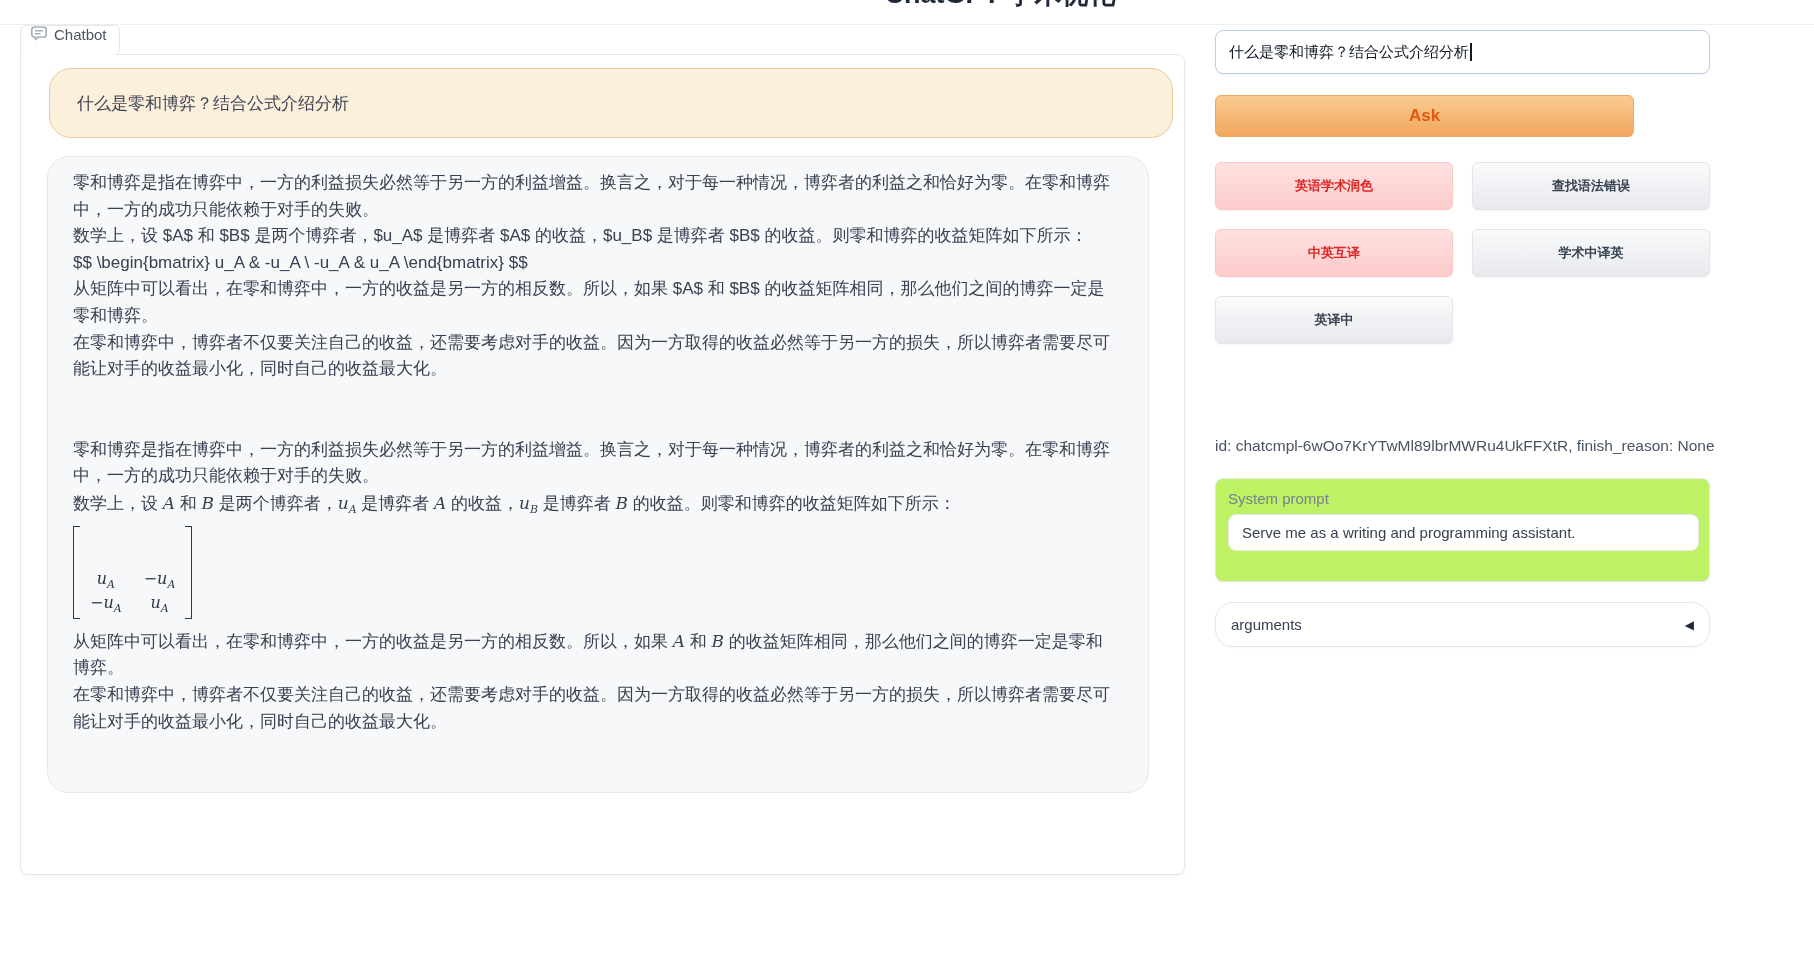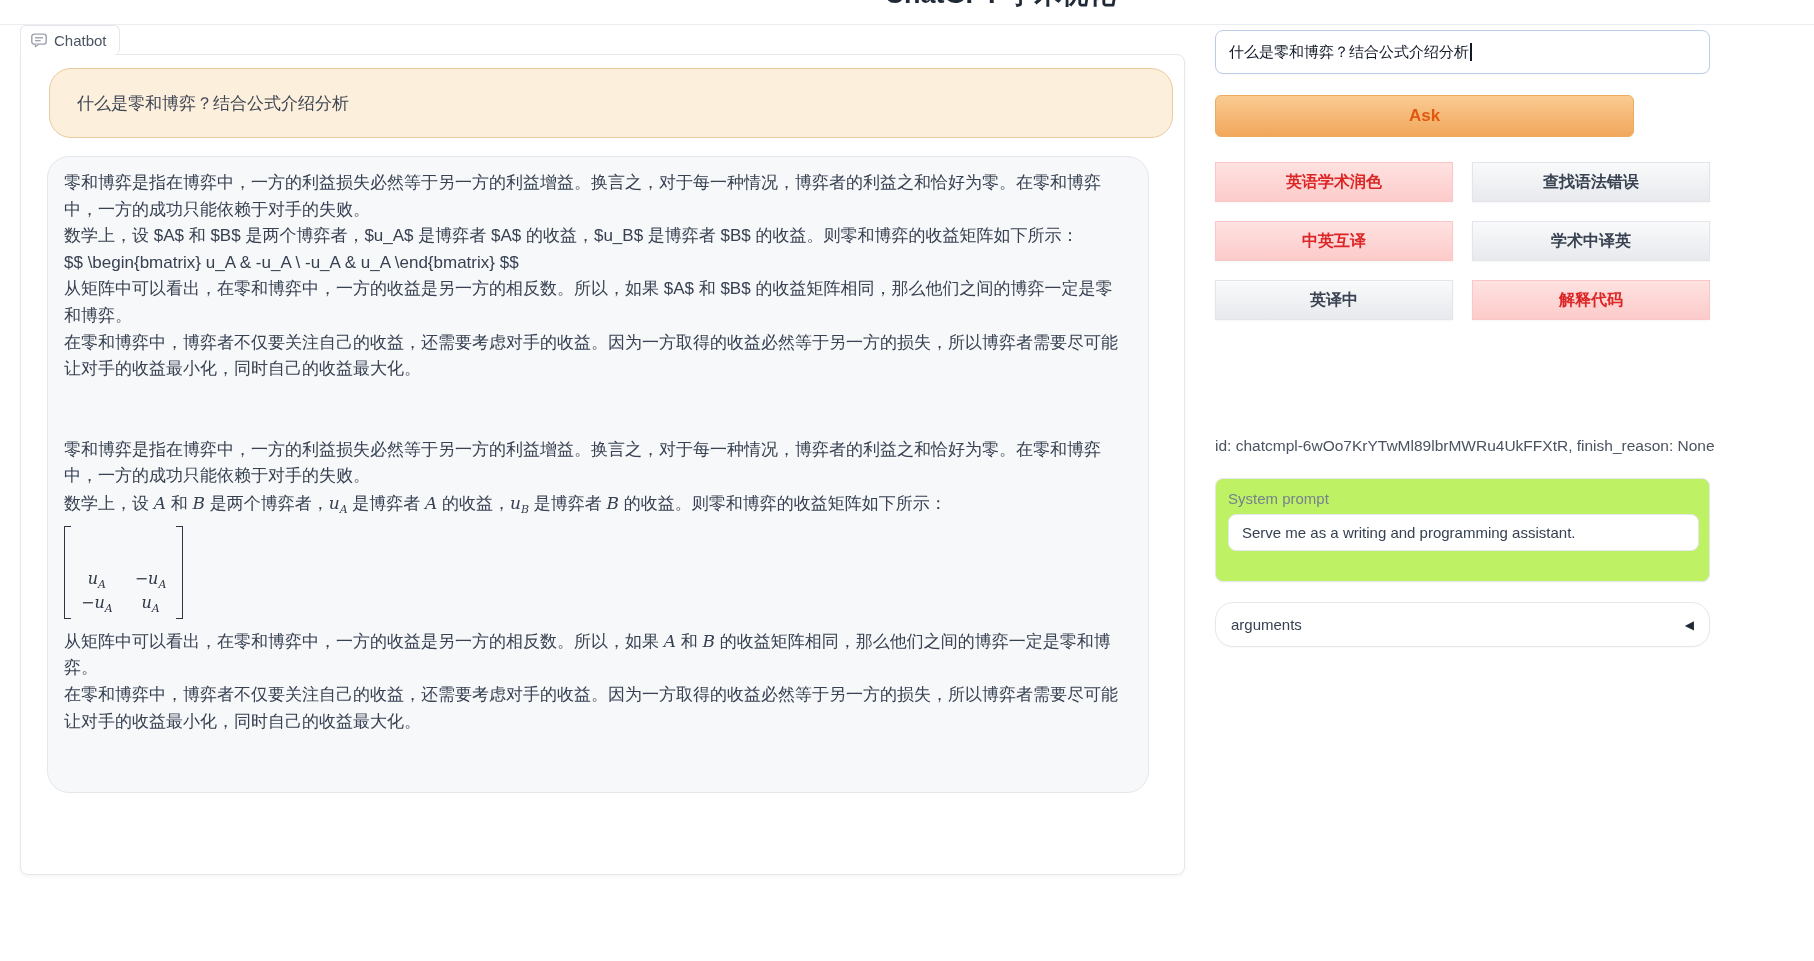--- a/index.html
+++ b/index.html
@@ -7,32 +7,32 @@
   body { position:relative; font-family:"Liberation Sans","DejaVu Sans",sans-serif; color:#374151; }
 
   
   .title-clip { position:absolute; top:0; left:820px; width:360px; height:9px; overflow:hidden; text-align:center; }
   .title-clip span { display:inline-block; font-size:27px; font-weight:700; color:#1f2937; line-height:30px; transform:translateY(-21px); }
   .top-divider { position:absolute; top:24px; left:0; width:1814px; height:1px; background:#ebedf0; }
 
   
   .chat-tab { position:absolute; left:20px; top:25px; height:30px; padding:0 12px 0 10px;
     background:#fff; border:1px solid #e5e7eb; border-bottom:none; border-radius:6px 6px 6px 0;
-    display:flex; align-items:center; gap:7px; z-index:3; }
+    display:flex; gap:7px; z-index:3; }
   .chat-tab span { font-size:15px; color:#4b5563; }
   .chat-panel { position:absolute; left:20px; top:54px; width:1165px; height:821px; background:#fff;
     border:1px solid #e5e7eb; border-radius:0 8px 8px 8px; box-shadow:0 2px 4px rgba(0,0,0,0.04); z-index:2; }
 
   .user-bubble { position:absolute; left:28px; top:13px; width:1124px; height:70px;
     background:#fcefdc; border:1px solid #eaca9e; border-radius:22px;
     display:flex; align-items:center; padding:0 27px; font-size:17px; color:#3f4754; }
 
   .bot-bubble { position:absolute; left:26px; top:101px; width:1102px; height:637px;
     background:#f7f8fa; border:1px solid #e5e7eb; border-radius:22px;
-    padding:13px 30px 16px 16px; font-size:17px; line-height:26.6px; color:#374151; overflow:hidden; }
+    padding:13px 30px 16px 25px; font-size:17px; line-height:26.6px; color:#374151; overflow:hidden; }
   .bot-bubble p { margin:0; }
   .bot-bubble .gap { height:54px; }
   .math { font-family:"DejaVu Serif","Liberation Serif",serif; font-style:italic; }
   .math sub { font-size:11px; font-style:italic; }
 
   .bmatrix { display:inline-flex; align-items:stretch; margin:2px 0 2px 0; }
   .bk { width:7px; border:1.7px solid #2f3744; }
   .bk.l { border-right:none; }
   .bk.r { border-left:none; }
   .bm-grid { display:grid; grid-template-columns:auto auto; column-gap:22px; padding:1px 10px;
@@ -44,21 +44,21 @@
     display:flex; align-items:center; padding:0 13px; font-size:15px; color:#111827; }
   .caret { display:inline-block; width:1.5px; height:18px; background:#111827; margin-left:1px; }
 
   .ask-btn { position:absolute; left:1215px; top:95px; width:419px; height:42px;
     background:linear-gradient(180deg,#facb92 0%,#f1a75c 100%); border:1px solid #edaa5d; border-radius:6px;
     font-size:17px; font-weight:700; color:#e0590f; cursor:pointer;
     font-family:"Liberation Sans","DejaVu Sans",sans-serif; }
 
   .fn-grid { position:absolute; left:1215px; top:162px; width:495px;
     display:grid; grid-template-columns:238px 238px; column-gap:19px; row-gap:19px; }
-  .fn-btn { height:40px; border-radius:0; font-size:16px; font-weight:700; cursor:pointer;
+  .fn-btn { height:48px; border-radius:6px; font-size:13px; font-weight:700; cursor:pointer;
     box-shadow:0 1px 2px rgba(0,0,0,0.04); font-family:"Liberation Sans","DejaVu Sans",sans-serif; }
   .fn-btn.secondary { background:linear-gradient(180deg,#f9fafb 0%,#e7e9ed 100%); border:1px solid #e3e5e9; color:#384250; }
   .fn-btn.stop { background:linear-gradient(180deg,#fee2e1 0%,#fccbca 100%); border:1px solid #fbc7c6; color:#dc2626; }
 
   .status-line { position:absolute; left:1215px; top:437px; width:540px; font-size:15.5px; color:#4a5361; }
 
   .sysprompt-group { position:absolute; left:1215px; top:478px; width:495px; height:104px;
     background:#bef264; border:1px solid #e5e7eb; border-radius:8px; box-shadow:0 1px 2px rgba(0,0,0,0.03); padding:11px 12px; }
   .sysprompt-label { font-size:15px; color:#76808f; margin-bottom:7px; }
   .sysprompt-input { width:471px; height:37px; background:#fff; border:1px solid #e5e7eb; border-radius:8px;
@@ -110,21 +110,20 @@
 </div>
 
 <button class="ask-btn">Ask</button>
 
 <div class="fn-grid" id="fn-grid">
     <button class="fn-btn stop">英语学术润色</button>
     <button class="fn-btn secondary">查找语法错误</button>
     <button class="fn-btn stop">中英互译</button>
     <button class="fn-btn secondary">学术中译英</button>
     <button class="fn-btn secondary">英译中</button>
-    <button class="fn-btn stop">解释代码</button>
   </div>
 
 <div class="status-line">id: chatcmpl-6wOo7KrYTwMl89lbrMWRu4UkFFXtR, finish_reason: None</div>
 
 <div class="sysprompt-group">
   <div class="sysprompt-label">System prompt</div>
   <div class="sysprompt-input">
     <span>Serve me as a writing and programming assistant.</span>
   </div>
 </div>

